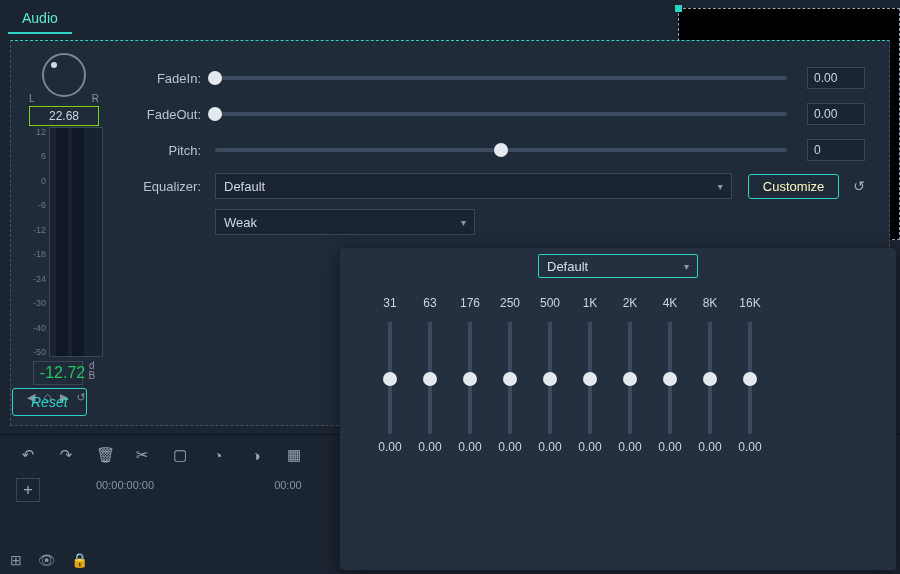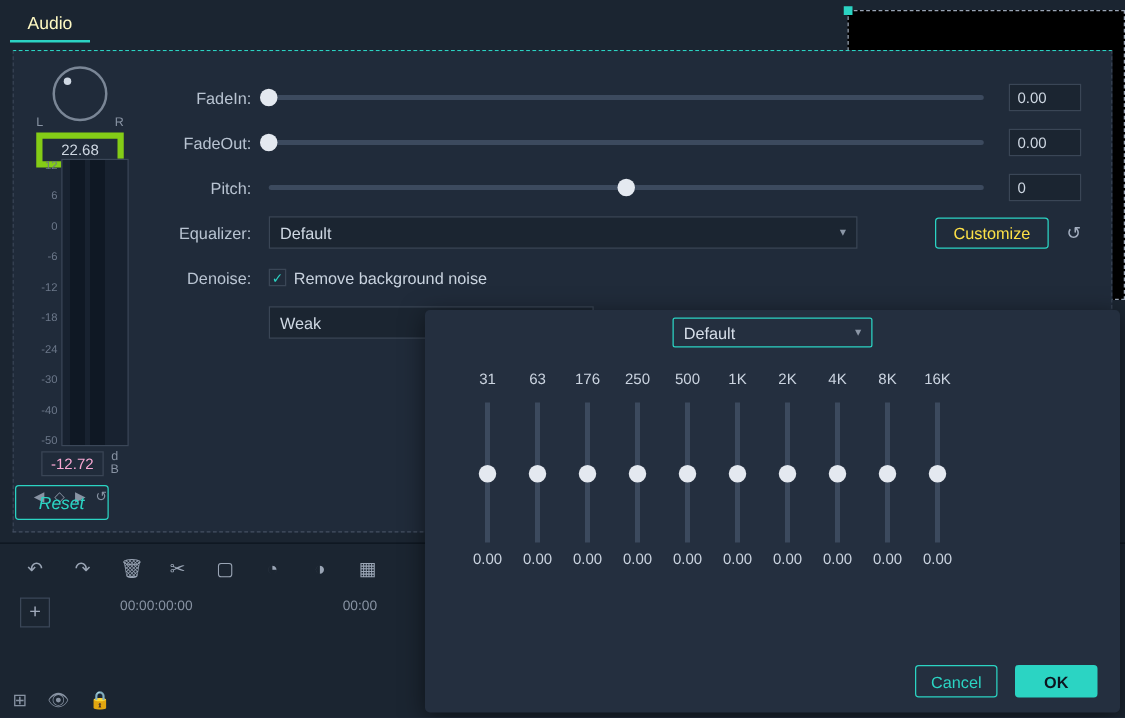--- a/index.html
+++ b/index.html
@@ -1,48 +1,48 @@
 <!DOCTYPE html>
 <html><head>
 <meta charset="utf-8">
 <style>
   * { box-sizing: border-box; margin: 0; padding: 0; font-family: -apple-system, "Segoe UI", Arial, sans-serif; }
   body { width: 900px; height: 574px; background: #1b2531; color: #c9d3df; font-size: 13px; overflow: hidden; position: relative; }
 
   .tab-bar { display: flex; align-items: center; padding: 4px 8px 0 8px; }
-  .tab { color: #fef9c3; padding: 6px 14px; border-bottom: 2px solid #2bd4c3; font-size: 14px; }
+  .tab { color: #5eead4; padding: 6px 14px; border-bottom: 2px solid #2bd4c3; font-size: 14px; }
 
   .audio-panel { margin: 6px 10px 0 10px; background: #202b3a; border: 1px dashed #445062; border-top: 1px dashed #2bd4c3; padding: 10px 12px 16px 12px; height: 386px; position: relative; }
 
   .knob-box { position: absolute; left: 18px; top: 12px; width: 70px; text-align: center; }
   .knob { width: 44px; height: 44px; border: 2px solid #7a8696; border-radius: 50%; margin: 0 auto; position: relative; }
   .knob::after { content:""; position:absolute; width:6px; height:6px; background:#cfd8e3; border-radius:50%; top:7px; left:7px;}
   .knob-lr { display:flex; justify-content:space-between; font-size:10px; margin-top:-4px; color:#8893a3;}
-  .knob-val { border:5px solid #84cc16; padding:2px 0; margin-top:2px; font-size:12px; color:#cfd8e3;}
+  .knob-val { border:1px solid #84cc16; padding:2px 0; margin-top:2px; font-size:12px; color:#cfd8e3;}
 
   .meter-area { position:absolute; left:14px; top:86px; width:78px; height:230px; display:flex; }
   .meter-scale { width:24px; font-size:9px; color:#6b7789; display:flex; flex-direction:column; justify-content:space-between; text-align:right; padding-right:3px;}
   .meter-bars { flex:1; border:1px solid #3b4758; background:#182230; position:relative; }
   .meter-bars::before,.meter-bars::after { content:""; position:absolute; top:0; bottom:0; width:12px; background:#0f1824; left:6px;}
   .meter-bars::after { left:22px;}
   .meter-bottom { position:absolute; left:14px; top:320px; width:78px; text-align:center; }
-  .meter-val { border:1px solid #3a4656; padding:2px 6px; font-size:12px; color:#f9a8d4; display:inline-block; width:50px;}
+  .meter-val { border:1px solid #3a4656; padding:2px 6px; font-size:16px; color:#22c55e; display:inline-block; width:50px;}
   .db-label { display:inline-block; font-size:10px; color:#8893a3; vertical-align:top; margin-left:2px; line-height:10px;}
   .meter-ctrls { position:absolute; left:16px; top:350px; display:flex; gap:8px; color:#8893a3; font-size:11px; align-items:center; }
   .meter-ctrls span { cursor:default; }
 
   .controls { position:absolute; left:118px; top:26px; right:24px; }
   .row { display:flex; align-items:center; margin-bottom:14px; height:22px; }
   .row-label { width:72px; text-align:right; margin-right:14px; color:#b9c4d2; font-size:13px; }
   .slider-track { flex:1; height:4px; background:#3c4a5e; border-radius:2px; position:relative; margin-right:20px; }
   .slider-thumb { position:absolute; top:-5px; width:14px; height:14px; background:#e4e9f0; border-radius:50%; margin-left:-7px; }
   .num-box { width:58px; height:22px; border:1px solid #3a4656; background:#1b2531; color:#cfd8e3; padding:0 6px; font-size:12px; line-height:20px;}
   .select { border:1px solid #3a4656; background:#1b2531; height:26px; padding:0 8px; color:#cfd8e3; display:flex; align-items:center; justify-content:space-between; font-size:13px;}
   .select-caret { font-size:10px; color:#8b96a6;}
-  .btn-outline { border:1px solid #2bd4c3; color:#fde047; background:transparent; padding:4px 14px; border-radius:3px; font-size:13px;margin-left:46px; }
+  .btn-outline { border:1px solid #2bd4c3; color:#fef9c3; background:transparent; padding:4px 14px; border-radius:3px; font-size:13px; }
   .icon-btn { color:#a4afc0; font-size:14px; margin-left:14px;}
   .chk { width:14px; height:14px; border:1px solid #3a4656; display:inline-flex; align-items:center; justify-content:center; color:#2bd4c3; font-size:11px; margin-right:6px;}
 
   .reset-btn { position:absolute; left:12px; top:388px; border:1px solid #2bd4c3; color:#2bd4c3; background:transparent; padding:5px 18px; border-radius:3px; font-size:14px;font-style:italic;}
 
   .timeline-tools { position:absolute; left:10px; top:440px; right:10px; display:flex; gap:22px; color:#9aa5b5; font-size:15px; padding:6px 10px; align-items:center; }
   .timeline-tools .ico { width:16px; text-align:center; }
   .tlruler { position:absolute; left:96px; top:470px; right:10px; height:30px; color:#8893a3; font-size:11px; display:flex; align-items:center; gap:120px;}
   .plusbtn { position:absolute; left:16px; top:478px; width:24px; height:24px; border:1px solid #3b4758; display:flex; align-items:center; justify-content:center; color:#a0aabb; font-size:16px;}
   .track-icons { position:absolute; left:10px; top:552px; display:flex; gap:16px; color:#8893a3; font-size:14px;}
@@ -148,27 +148,20 @@
     <div class="row">
       <div class="row-label">Equalizer:</div>
       <div class="select" style="flex:1;margin-right:16px">
         <span>Default</span>
         <span class="select-caret">▾</span>
       </div>
       <button class="btn-outline">Customize</button>
       <span class="icon-btn">↺</span>
     </div>
     <div class="row">
-      <div class="row-label">Denoise:</div>
-      <div style="flex:1;display:flex;align-items:center">
-        <span class="chk">✓</span>
-        <span>Remove background noise</span>
-      </div>
-    </div>
-    <div class="row">
       <div class="row-label"></div>
       <div class="select" style="flex:1;max-width:260px">
         <span>Weak</span>
         <span class="select-caret">▾</span>
       </div>
     </div>
   </div>
 </div>
 
 <button class="reset-btn">Reset</button>
@@ -273,17 +266,13 @@
         </div>
       <div class="band">
           <div class="band-label">16K</div>
           <div class="band-track">
             <div class="band-thumb"></div>
           </div>
           <div class="band-val">0.00</div>
         </div>
     </div>
   </div>
-  <div class="modal-footer">
-    <button class="btn-cancel">Cancel</button>
-    <button class="btn-ok">OK</button>
-  </div>
 </div>
 
 </body></html>

